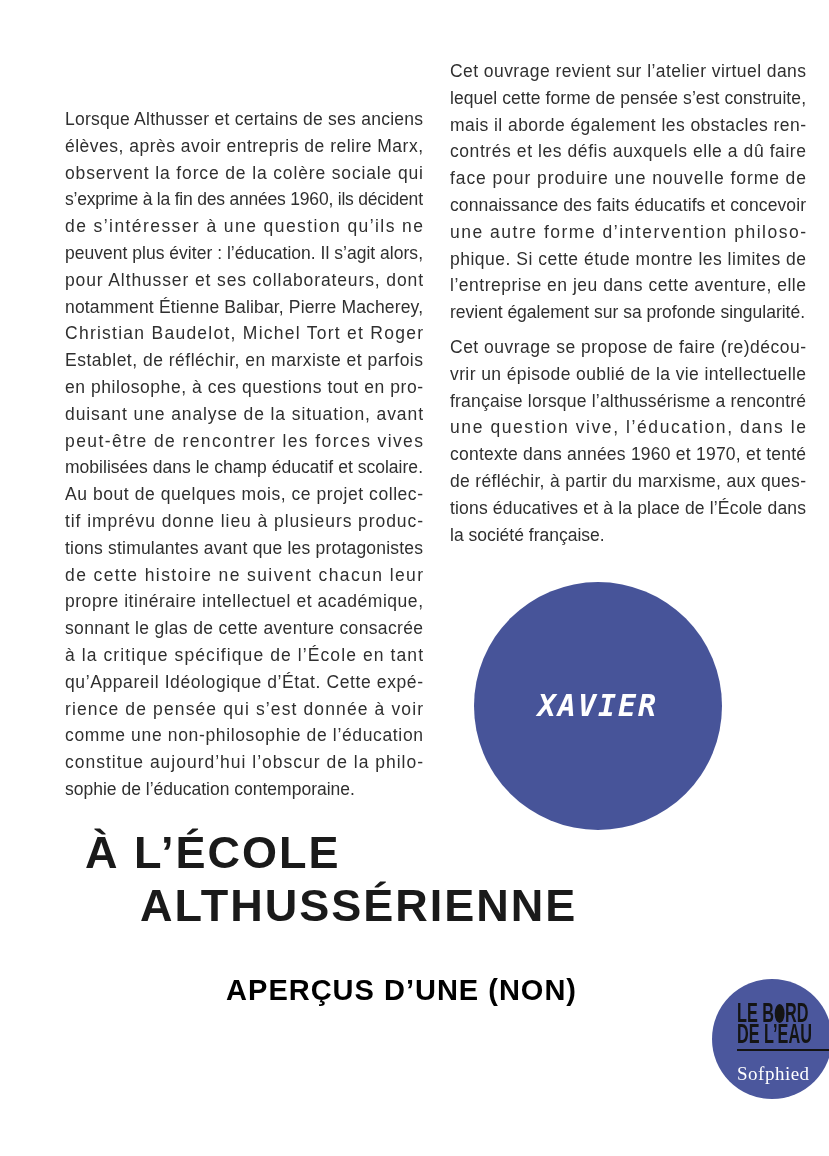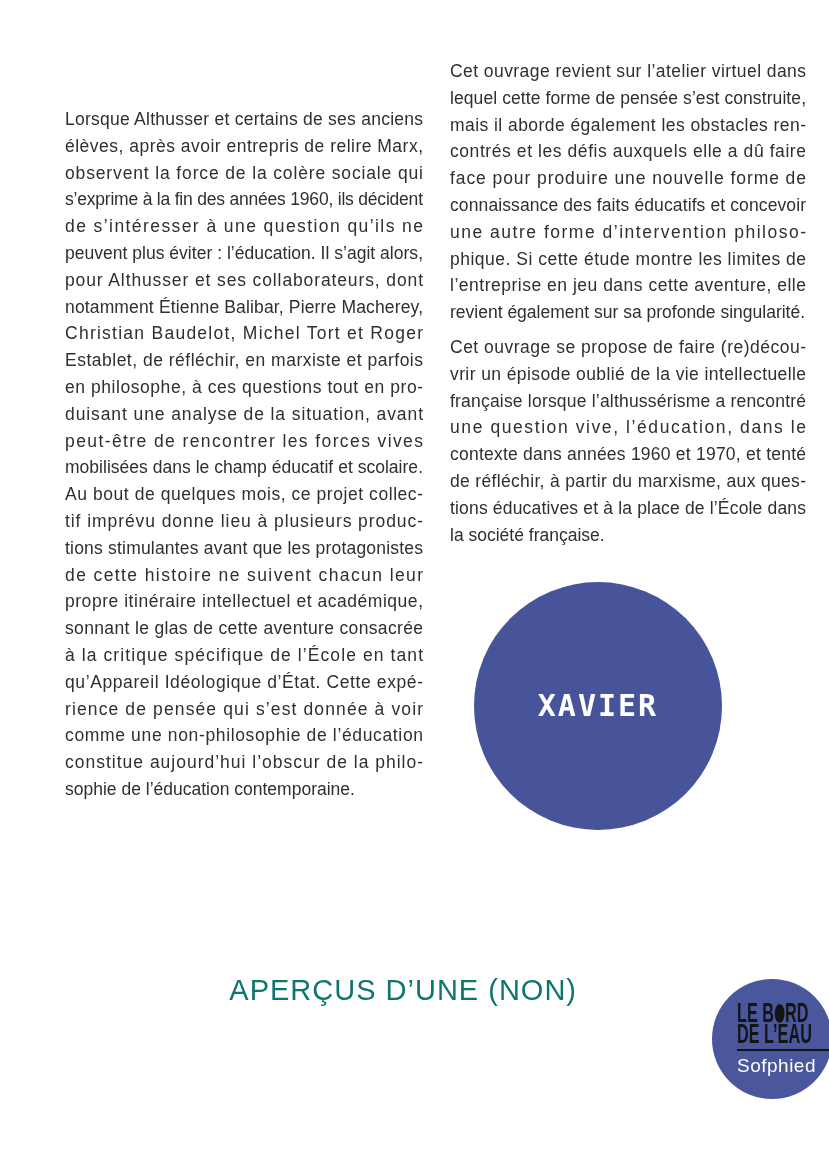--- a/index.html
+++ b/index.html
@@ -21,34 +21,34 @@
   }
   
   .author-circle{
     position:absolute;left:474px;top:582px;width:248px;height:248px;
     border-radius:50%;background:#475499;
     display:flex;flex-direction:column;align-items:center;justify-content:center;
   }
   .author-line{
     color:#ffffff;
     font-family:"DejaVu Sans Mono","Liberation Mono",monospace;
-    font-weight:bold;font-size:30px;line-height:42px;letter-spacing:2px;
+    font-weight:bold;font-size:30px;line-height:42px;letter-spacing:2px;font-style:italic;
   }
   
   .title{
     position:absolute;left:85px;top:826px;
     color:#1a1a1a;font-weight:bold;font-size:45px;line-height:53px;letter-spacing:2px;
     white-space:nowrap;
   }
   .t2{margin-left:55px;}
   
   .subtitle{
     position:absolute;left:79px;top:970px;width:498px;
-    text-align:right;color:#0f766e;
-    font-size:29px;line-height:40px;letter-spacing:1px;font-weight:400;
+    text-align:right;color:#000000;
+    font-size:29px;line-height:40px;letter-spacing:1px;font-weight:700;
     white-space:nowrap;
   }
   
   .pub{
     position:absolute;left:712px;top:979px;width:120px;height:120px;
     border-radius:50%;background:#4b579d;overflow:hidden;
   }
   .pub-name{
     position:absolute;left:25px;top:23px;
     color:#141414;font-weight:bold;font-size:28px;line-height:21px;
@@ -56,22 +56,22 @@
     transform:scaleX(0.58);transform-origin:0 0;
   }
   .odot{
     display:inline-block;width:17px;height:19px;border-radius:50%;
     background:#141414;margin:0 1px;vertical-align:-1px;
   }
   .pub-rule{
     position:absolute;left:25px;top:70px;width:100px;height:2px;background:#141414;
   }
   .pub-coll{
-    position:absolute;left:25px;top:76px;
-    color:#ffffff;font-family:Liberation Sans, sans-serif;
+    position:absolute;left:25px;top:84px;
+    color:#ffffff;font-family:Liberation Serif, serif;
     font-size:19px;letter-spacing:0.5px;
   }
 </style>
 </head>
 <body>
 
 <div class="page">
 
   <div class="col col-left"><svg width="358" height="715">
         <text x="0" y="19.0" textLength="358" lengthAdjust="spacing">Lorsque Althusser et certains de ses anciens</text>
@@ -120,20 +120,24 @@
         <text x="0" y="402.2" textLength="356" lengthAdjust="spacing">contexte dans années 1960 et 1970, et tenté</text>
         <text x="0" y="429.0" textLength="356" lengthAdjust="spacing">de réfléchir, à partir du marxisme, aux ques-</text>
         <text x="0" y="455.8" textLength="356" lengthAdjust="spacing">tions éducatives et à la place de l’École dans</text>
         <text x="0" y="482.6">la société française.</text>
       </svg></div>
 
   <div class="author-circle">
     <div class="author-line">XAVIER</div>
   </div>
 
+  <div class="title">
+    <div class="t1">À L’ÉCOLE</div>
+    <div class="t2">ALTHUSSÉRIENNE</div>
+  </div>
 
   <div class="subtitle">
     <div>APERÇUS D’UNE (NON)</div>
   </div>
 
   <div class="pub">
     <div class="pub-name">
       <span>LE B</span><span class="odot"></span><span>RD</span>
       <div>DE L’EAU</div>
     </div>

